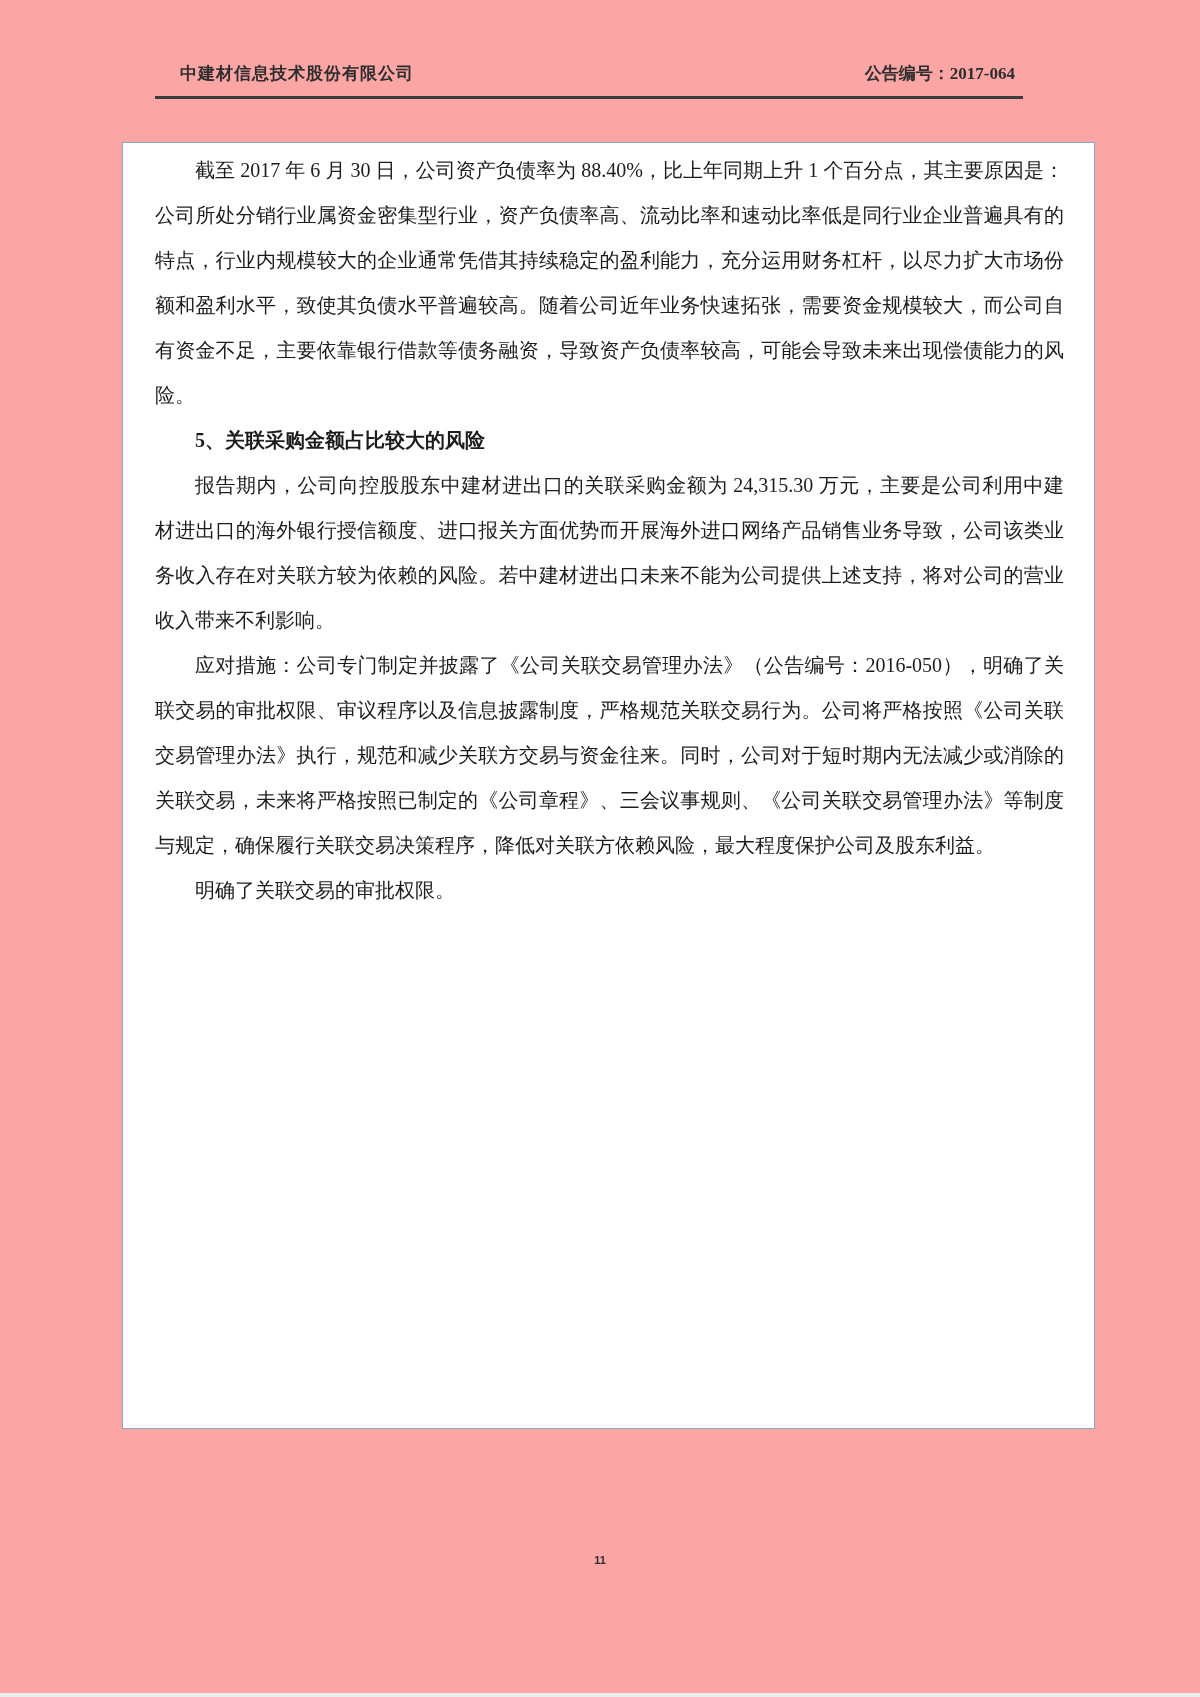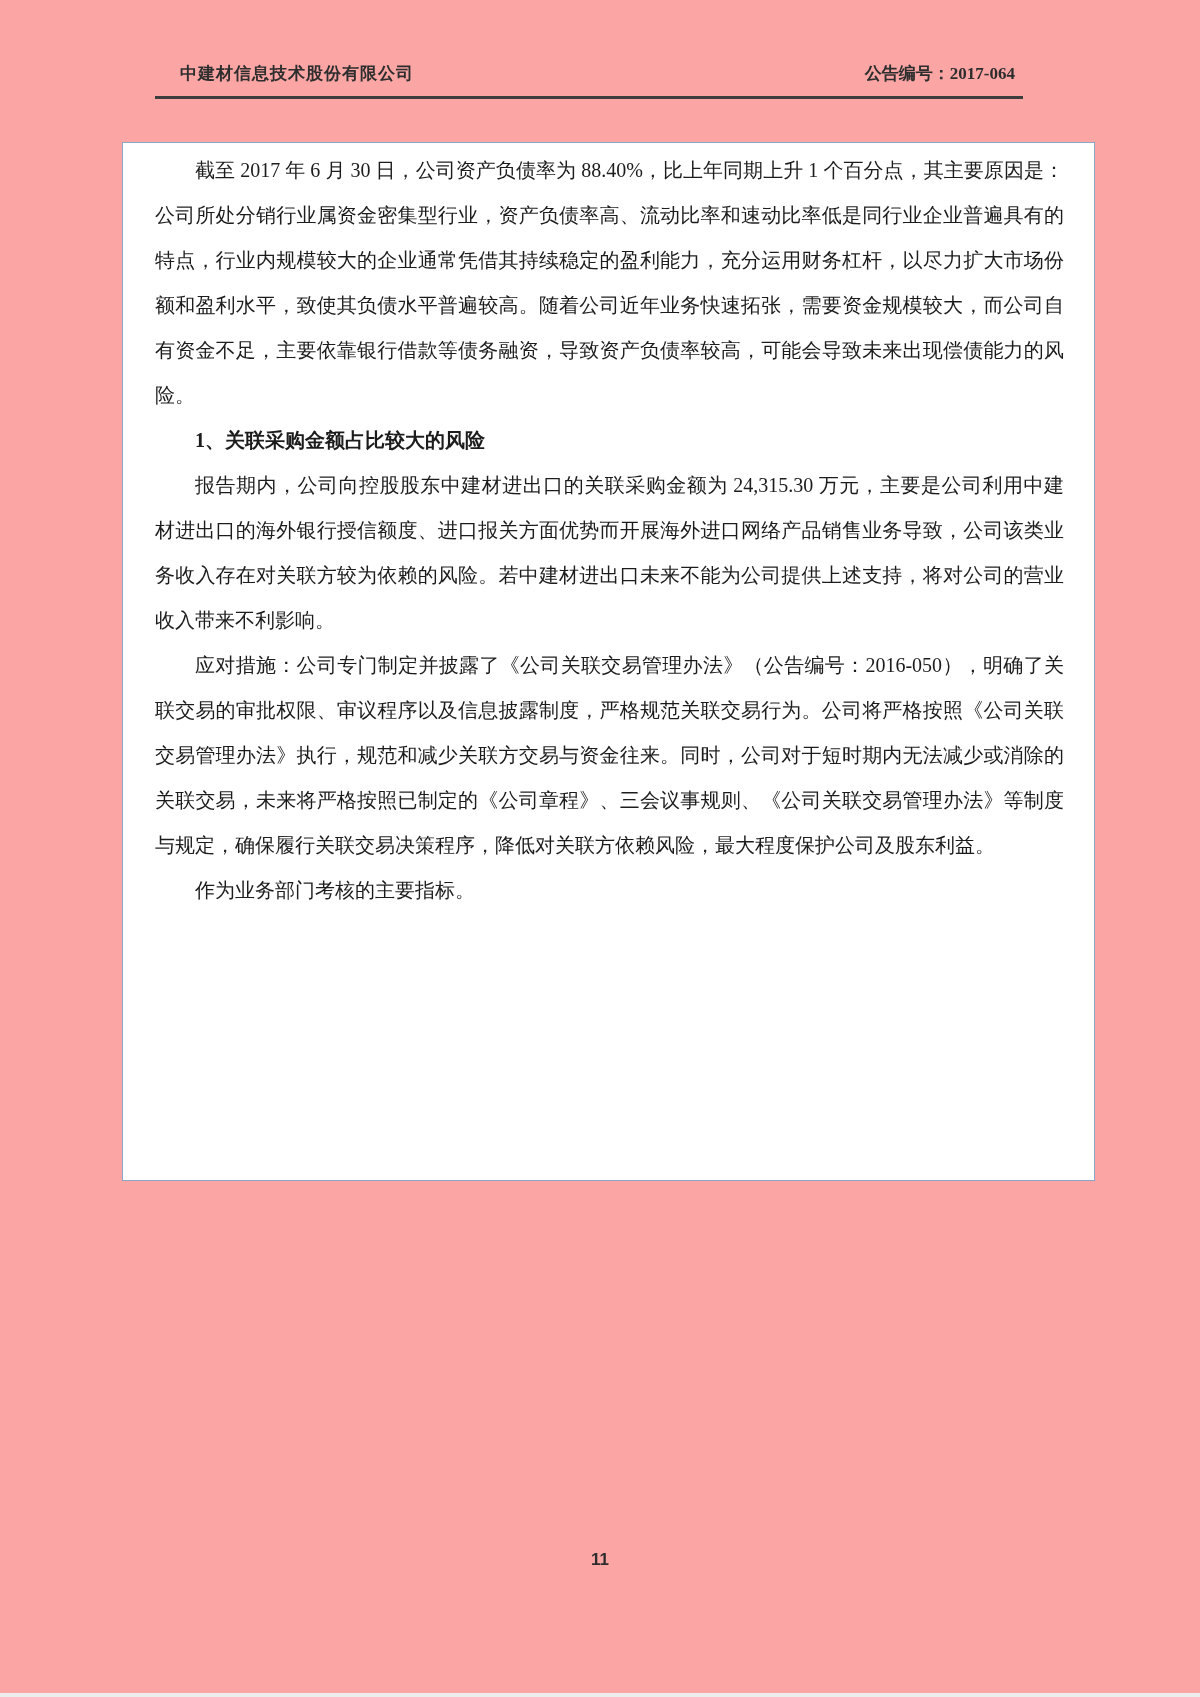--- a/index.html
+++ b/index.html
@@ -60,21 +60,21 @@
     width: 868px;
     height: 3px;
     background: #3d3d3d;
   }
   
   .content-box {
     position: absolute;
     left: 122px;
     top: 142px;
     width: 973px;
-    height: 1039px;
+    height: 1287px;
     box-sizing: border-box;
     border: 1px solid #8ba7c7;
     padding: 5px 30px 12px 32px;
     overflow: hidden;
     background: #ffffff;
   }
   .content-box p {
     margin: 0;
     font-size: 20px;
     line-height: 45px;
@@ -89,42 +89,42 @@
   
   .footer {
     position: absolute;
     left: 0;
     top: 1550px;
     width: 100%;
     text-align: center;
   }
   .page-number {
     font-family: "Liberation Sans", sans-serif;
-    font-size: 17px;
+    font-size: 11px;
     font-weight: 700;
     color: #2d2d2d;
   }
 </style>
 </head>
 <body>
 
 <div class="page">
 
   <div class="header">
     <span class="header-company">中建材信息技术股份有限公司</span>
     <span class="header-notice">公告编号：2017-064</span>
   </div>
   <div class="header-rule"></div>
 
   <div class="content-box">
     <p>截至 2017 年 6 月 30 日，公司资产负债率为 88.40%，比上年同期上升 1 个百分点，其主要原因是：公司所处分销行业属资金密集型行业，资产负债率高、流动比率和速动比率低是同行业企业普遍具有的特点，行业内规模较大的企业通常凭借其持续稳定的盈利能力，充分运用财务杠杆，以尽力扩大市场份额和盈利水平，致使其负债水平普遍较高。随着公司近年业务快速拓张，需要资金规模较大，而公司自有资金不足，主要依靠银行借款等债务融资，导致资产负债率较高，可能会导致未来出现偿债能力的风险。</p>
-    <p class="heading">1、关联采购金额占比较大的风险</p>
+    <p class="heading">5、关联采购金额占比较大的风险</p>
     <p>报告期内，公司向控股股东中建材进出口的关联采购金额为 24,315.30 万元，主要是公司利用中建材进出口的海外银行授信额度、进口报关方面优势而开展海外进口网络产品销售业务导致，公司该类业务收入存在对关联方较为依赖的风险。若中建材进出口未来不能为公司提供上述支持，将对公司的营业收入带来不利影响。</p>
     <p>应对措施：公司专门制定并披露了《公司关联交易管理办法》（公告编号：2016-050），明确了关联交易的审批权限、审议程序以及信息披露制度，严格规范关联交易行为。公司将严格按照《公司关联交易管理办法》执行，规范和减少关联方交易与资金往来。同时，公司对于短时期内无法减少或消除的关联交易，未来将严格按照已制定的《公司章程》、三会议事规则、《公司关联交易管理办法》等制度与规定，确保履行关联交易决策程序，降低对关联方依赖风险，最大程度保护公司及股东利益。</p>
-    <p>作为业务部门考核的主要指标。</p>
+    <p>明确了关联交易的审批权限。</p>
   </div>
 
   <div class="footer">
     <span class="page-number">11</span>
   </div>
 
   <div class="page-bottom-edge"></div>
 </div>
 
 </body></html>

